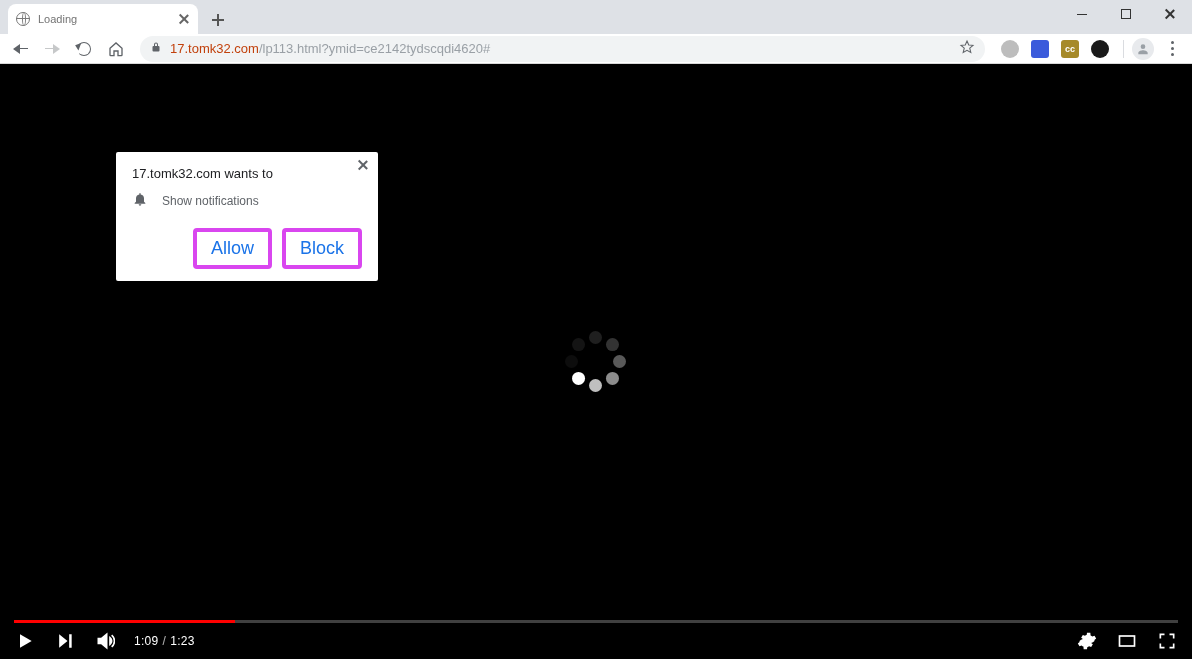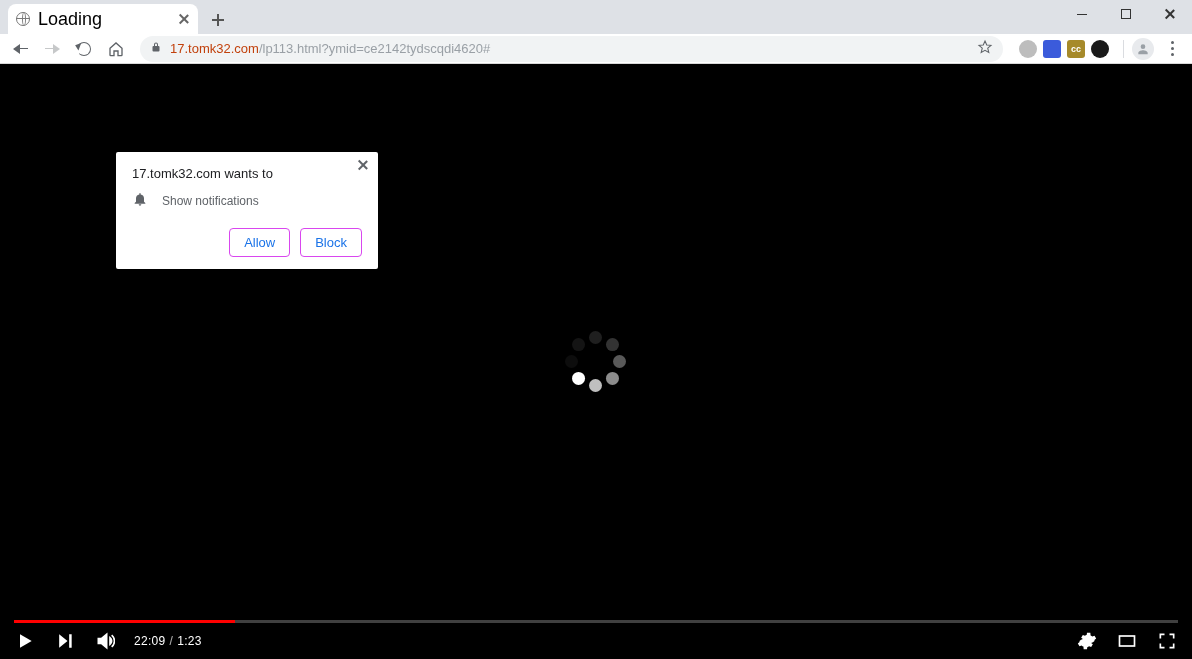--- a/index.html
+++ b/index.html
@@ -26,22 +26,22 @@
   .tab {
     height: 30px;
     width: 190px;
     background: #fff;
     border-top-left-radius: 8px;
     border-top-right-radius: 8px;
     display: flex;
     align-items: center;
     padding: 0 8px;
     gap: 8px;
-    font-size: 18px;
-    color: #000000;
+    font-size: 11px;
+    color: #737373;
   }
   .tab .globe {
     width: 14px; height: 14px;
     border: 1.5px solid #7a7a7a;
     border-radius: 50%;
     position: relative;
     flex-shrink: 0;
   }
   .tab .globe::before {
     content: "";
@@ -175,21 +175,21 @@
   .lock-ico svg { width: 12px; height: 14px; }
   .url {
     flex: 1;
     white-space: nowrap;
     overflow: hidden;
     color: #9aa0a6;
   }
   .url .host { color: #c2410c; }
   .star-ico svg { width: 16px; height: 16px; }
 
-  .ext-icons { display: flex; align-items: flex-start; gap: 6px; margin: 8px 6px; }
+  .ext-icons { display: flex; align-items: flex-start; gap: 12px; margin: 8px 6px; }
   .ext {
     width: 18px; height: 18px;
     border-radius: 3px;
     display: flex; align-items: center; justify-content: center;
     font-size: 9px; font-weight: bold; color: #fff;
   }
   .ext-circle { border-radius: 50%; }
 
   .avatar {
     width: 22px; height: 22px;
@@ -259,25 +259,25 @@
     color: #5f6368;
     font-size: 12px;
   }
   .bell svg { width: 16px; height: 16px; }
   .perm-actions {
     display: flex; justify-content: flex-end; gap: 10px;
     margin-top: 18px;
   }
   .pbtn {
     padding: 6px 14px;
-    border: 1px solid #d946ef;
+    border: 4px solid #d946ef;
     border-radius: 4px;
     background: #fff;
     color: #1a73e8;
-    font-size: 13px;
+    font-size: 18px;
     cursor: pointer;
   }
 
   
   .progress {
     position: absolute;
     left: 14px; right: 14px; bottom: 36px;
     height: 3px;
     background: rgba(255,255,255,0.25);
   }
@@ -427,21 +427,21 @@
           <path d="M5 4l10 8-10 8zM17 4h3v16h-3z"></path>
         </svg>
     </span>
     <span class="vico">
       <svg viewBox="0 0 24 24">
           <path d="M4 9v6h4l6 5V4l-6 5zM18 8a5 5 0 0 1 0 8zM20 5a9 9 0 0 1 0 14" fill="none" stroke="#fff" stroke-width="2"></path>
           <path d="M4 9v6h4l6 5V4l-6 5z"></path>
         </svg>
     </span>
     <span class="time">
-      <span>22:09</span><span class="sep2">/</span><span>1:23</span>
+      <span>1:09</span><span class="sep2">/</span><span>1:23</span>
     </span>
     <span class="spacer"></span>
     <span class="vico">
       <svg viewBox="0 0 24 24">
           <path d="M12 8a4 4 0 1 0 4 4 4 4 0 0 0-4-4zm9 4a7.5 7.5 0 0 0-.1-1.3l2.1-1.6-2-3.4-2.5 1a7.2 7.2 0 0 0-2.2-1.3L16 2h-4l-.3 2.4a7.2 7.2 0 0 0-2.2 1.3l-2.5-1-2 3.4 2.1 1.6A7.5 7.5 0 0 0 3 12a7.5 7.5 0 0 0 .1 1.3L1 14.9l2 3.4 2.5-1a7.2 7.2 0 0 0 2.2 1.3L8 22h4l.3-2.4a7.2 7.2 0 0 0 2.2-1.3l2.5 1 2-3.4-2.1-1.6A7.5 7.5 0 0 0 21 12z"></path>
         </svg>
     </span>
     <span class="vico">
       <svg viewBox="0 0 24 24">
           <rect x="3" y="6" width="18" height="12" fill="none" stroke="#fff" stroke-width="2"></rect>

